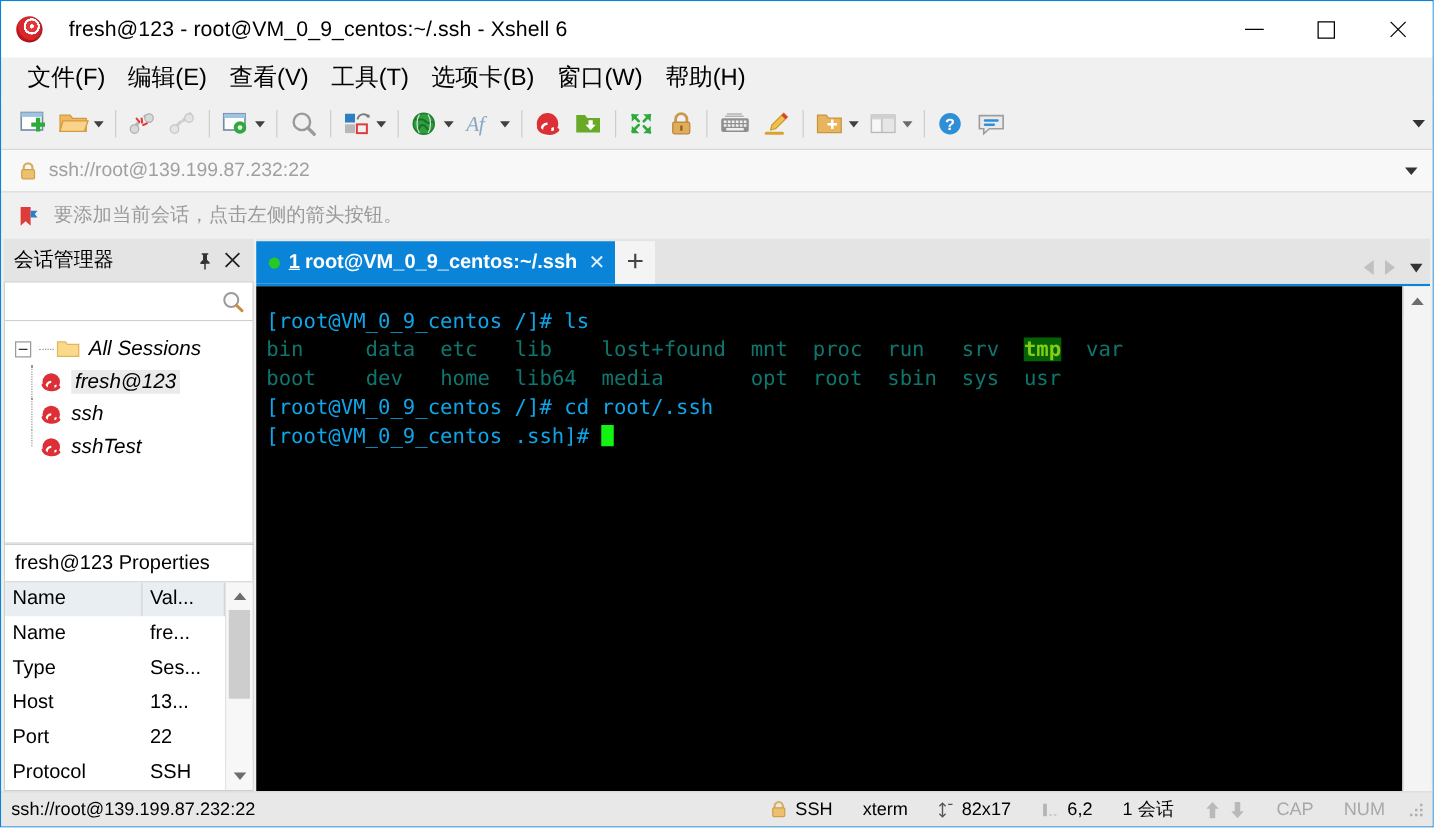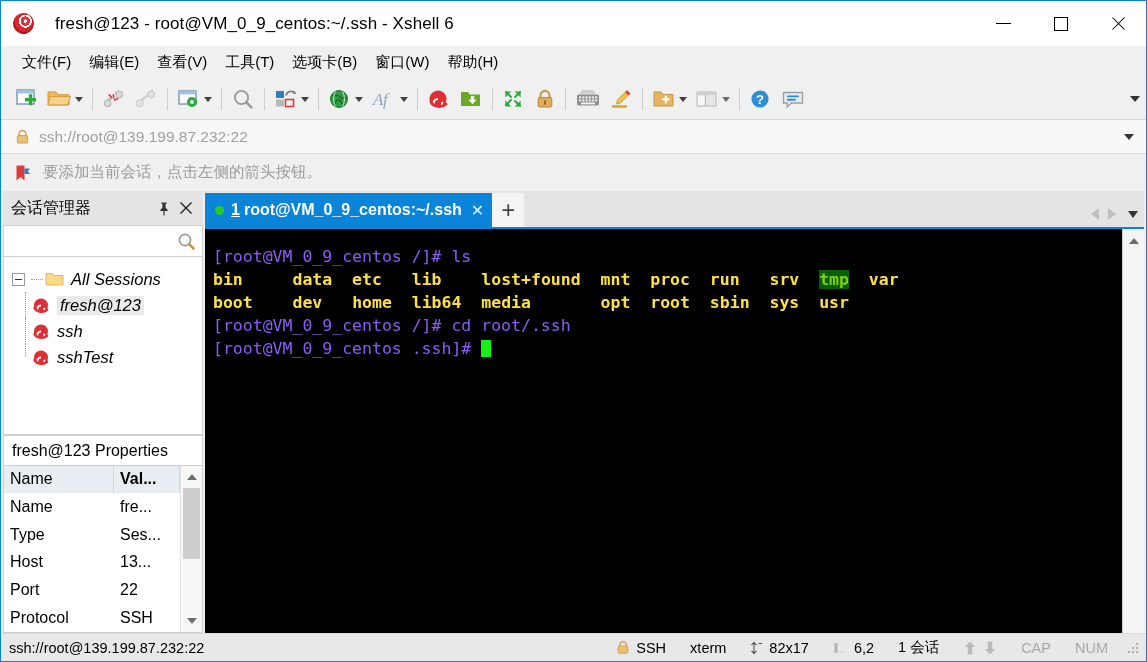--- a/index.html
+++ b/index.html
@@ -54,21 +54,21 @@
 
   
   .menubar {
     height: 33px; min-height: 33px;
     background: #f0f0f0;
     display: flex; align-items: center;
     padding-left: 12px;
     border-bottom: 1px solid #f0f0f0;
   }
   .menu-item {
-    font-size: 15px; color: #000;
+    font-size: 19px; color: #000;
     padding: 4px 9px; cursor: default; white-space: nowrap;
   }
 
   
   .toolbar {
     height: 40px; min-height: 40px;
     background: #f0f0f0;
     display: flex; align-items: center;
     padding: 0 6px 0 10px;
     position: relative;
@@ -174,21 +174,21 @@
     background: #fff; border: 1px solid #cfcfcf;
     display: flex; overflow: hidden;
   }
   .props-table { flex: 1; display: flex; flex-direction: column; min-width: 0; }
   .props-head { display: flex; height: 27px; background: #e9eef3; }
   .ph-cell {
     font-size: 16px; color: #000; display: flex; align-items: center;
     border-right: 1px solid #d6d6d6; padding-left: 6px; white-space: nowrap; overflow: hidden;
   }
   .ph-cell.c1 { width: 110px; }
-  .ph-cell.c2 { flex: 1; font-weight: bold; }
+  .ph-cell.c2 { flex: 1; }
   .props-row { display: flex; height: 28px; }
   .pr-cell { font-size: 16px; color: #000; display: flex; align-items: center; padding-left: 6px; white-space: nowrap; overflow: hidden; }
   .pr-cell.c1 { width: 110px; }
   .pr-cell.c2 { flex: 1; }
   .vscroll {
     width: 22px; min-width: 22px; background: #f7f7f7;
     border-left: 1px solid #e2e2e2;
     display: flex; flex-direction: column; cursor: default;
   }
   .vs-btn { height: 22px; display: flex; align-items: center; justify-content: center; background: #f7f7f7; }
@@ -223,22 +223,22 @@
   .tb-drop { width: 0; height: 0; border-left: 5px solid transparent; border-right: 5px solid transparent; border-top: 7px solid #333; cursor: default; margin-left: 3px; }
 
   .termwrap { flex: 1; display: flex; min-height: 0; border-top: 2px solid #0a84d8; }
   .terminal {
     flex: 1; background: #000; overflow: hidden; min-width: 0;
     padding: 16px 0 0 8px;
     font-family: "DejaVu Sans Mono", "Liberation Mono", monospace;
     font-size: 16.5px; line-height: 23px;
     white-space: pre;
   }
-  .t-prompt { color: #8b5cf6; }
-  .t-dir { color: #fde047; font-weight: bold; }
+  .t-prompt { color: #0ea5e9; }
+  .t-dir { color: #0f766e; font-weight: normal; }
   .t-tmp { color: #84cc16; font-weight: bold; background: #046204; }
   .cursor { display: inline-block; width: 10px; height: 17px; background: #14f214; vertical-align: -3px; }
   .term-scroll {
     width: 22px; min-width: 22px; background: #f4f4f4;
     display: flex; flex-direction: column; border-left: 1px solid #d0d0d0; cursor: default;
   }
   .ts-btn { height: 24px; display: flex; align-items: center; justify-content: center; }
   .ts-track { flex: 1; background: #f4f4f4; }
 
   

